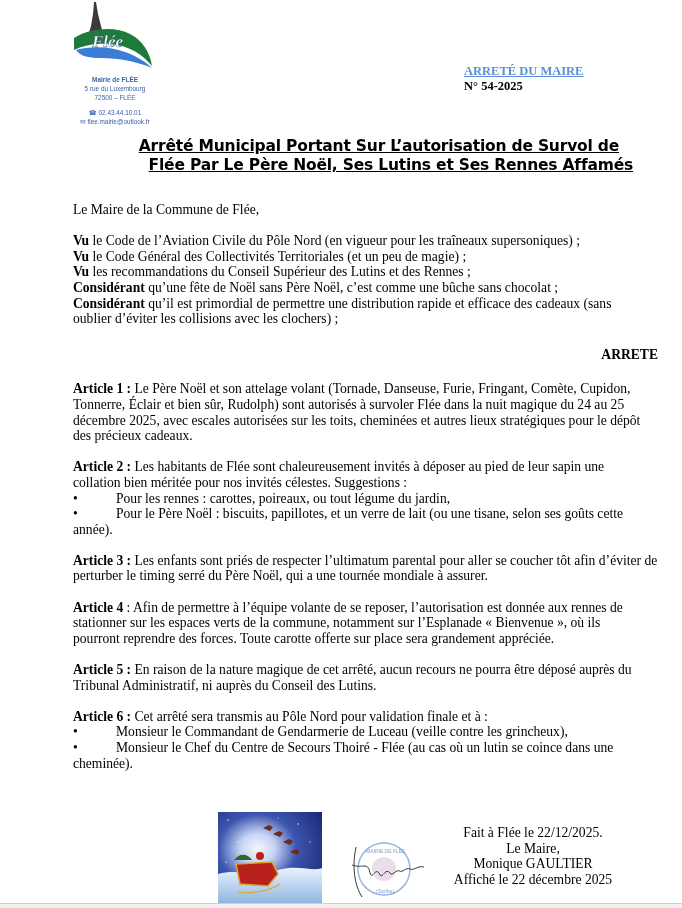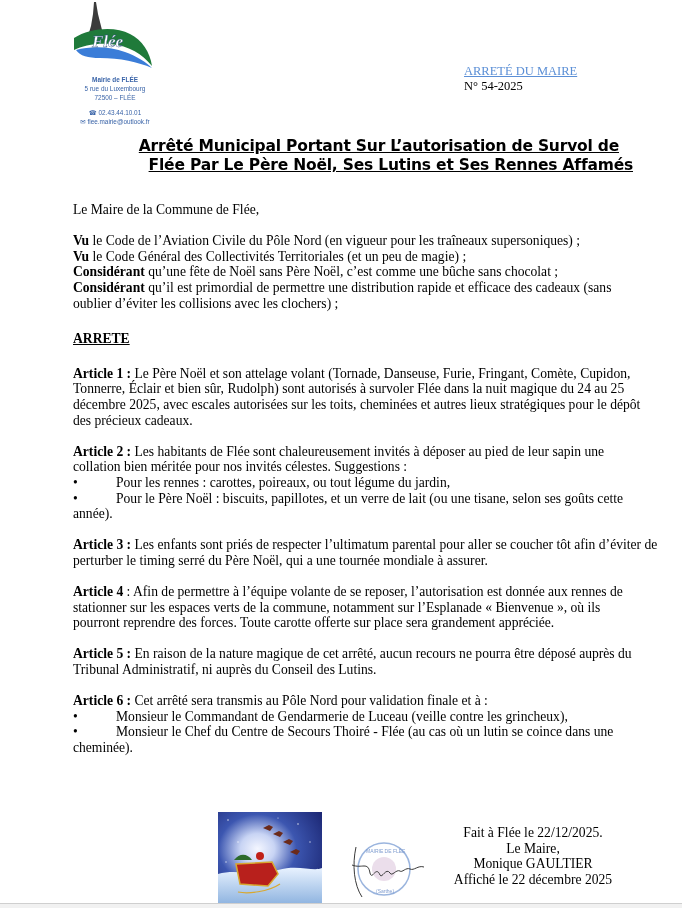--- a/index.html
+++ b/index.html
@@ -7,32 +7,32 @@
   .page { position:absolute; left:0; top:0; width:682px; height:903px; background:#fff; }
   .bottom-rule { position:absolute; left:0; top:903px; width:682px; height:5px; background:#f1f1f1; border-top:1px solid #cfcfcf; }
 
   
   .logo { position:absolute; left:70px; top:0px; width:85px; height:70px; }
   .letterhead { position:absolute; left:60px; top:75px; width:110px; text-align:center; font-family:"Liberation Sans", sans-serif; font-size:6.4px; line-height:9px; color:#3a64a8; }
   .letterhead .name { font-weight:bold; }
   .letterhead .contact { margin-top:6px; }
 
   
-  .ref { position:absolute; left:464px; top:64px; font-size:12.5px; font-weight:normal; line-height:15px; }
+  .ref { position:absolute; left:464px; top:64px; font-size:12.5px; font-weight:bold; line-height:15px; }
   .ref .ref-title { color:#5b8fd6; text-decoration:underline; }
 
   
   .title { position:absolute; left:108px; top:137px; width:525px; text-align:right; font-family:"DejaVu Sans", sans-serif; font-weight:bold; font-size:15.5px; line-height:19px; letter-spacing:-0.2px; }
   .title span { text-decoration:underline; display:block; }
   .title .l1 { margin-right:14px; }
 
   .body { position:absolute; left:73px; top:202px; width:585px; font-size:13.6px; line-height:15.6px; }
   .body p { margin:0; }
   .gap { height:15.6px; }
-  .center-h { text-align:left; font-weight:bold;text-decoration:underline; }
+  .center-h { text-align:right; font-weight:bold; }
   .bullet { display:flex; }
   .bullet .dot { width:43px; flex:none; }
 
   .image-box { position:absolute; left:218px; top:812px; width:104px; height:92px; overflow:hidden; }
   .sign-area { position:absolute; left:348px; top:835px; width:80px; height:68px; }
   .closing { position:absolute; left:440px; top:825px; width:186px; text-align:center; font-size:13.6px; line-height:15.6px; }
 </style>
 </head>
 <body>
 
@@ -67,20 +67,21 @@
   <div class="title">
     <span class="l1">Arrêté Municipal Portant Sur L’autorisation de Survol de</span>
     <span>Flée Par Le Père Noël, Ses Lutins et Ses Rennes Affamés</span>
   </div>
 
   <div class="body">
     <p>Le Maire de la Commune de Flée,</p>
     <div class="gap"></div>
     <p><b>Vu</b><span> le Code de l’Aviation Civile du Pôle Nord (en vigueur pour les traîneaux supersoniques) ;</span></p>
     <p><b>Vu</b><span> le Code Général des Collectivités Territoriales (et un peu de magie) ;</span></p>
+    <p><b>Vu</b><span> les recommandations du Conseil Supérieur des Lutins et des Rennes ;</span></p>
     <p><b>Considérant</b><span> qu’une fête de Noël sans Père Noël, c’est comme une bûche sans chocolat ;</span></p>
     <p style="width:560px"><b>Considérant</b><span> qu’il est primordial de permettre une distribution rapide et efficace des cadeaux (sans oublier d’éviter les collisions avec les clochers) ;</span></p>
     <div class="gap" style="height:20px"></div>
     <p class="center-h">ARRETE</p>
     <div class="gap" style="height:19px"></div>
 
     <p style="width:575px"><b>Article 1 :</b><span> Le Père Noël et son attelage volant (Tornade, Danseuse, Furie, Fringant, Comète, Cupidon, Tonnerre, Éclair et bien sûr, Rudolph) sont autorisés à survoler Flée dans la nuit magique du 24 au 25 décembre 2025, avec escales autorisées sur les toits, cheminées et autres lieux stratégiques pour le dépôt des précieux cadeaux.</span></p>
     <div class="gap"></div>
 
     <p style="width:560px"><b>Article 2 :</b><span> Les habitants de Flée sont chaleureusement invités à déposer au pied de leur sapin une collation bien méritée pour nos invités célestes. Suggestions :</span></p>

